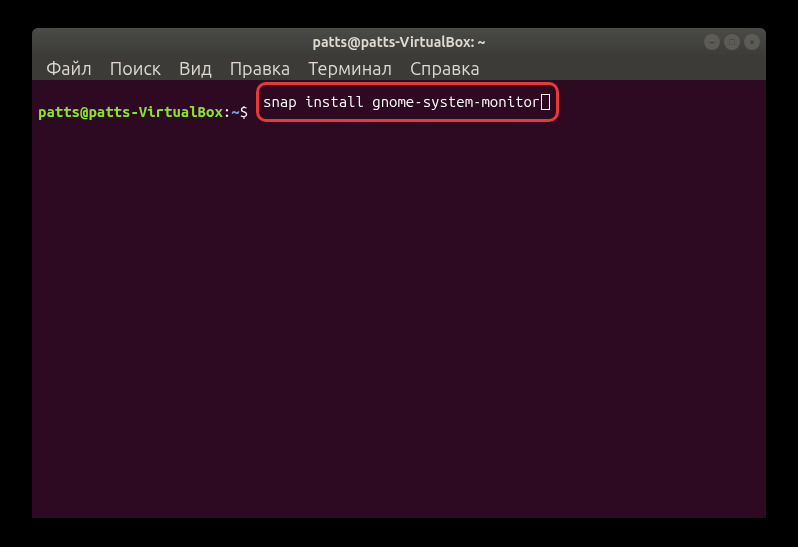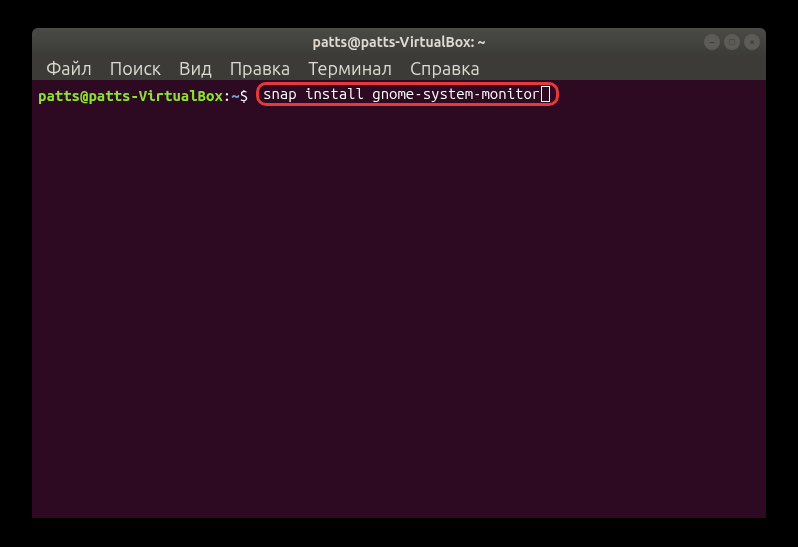--- a/index.html
+++ b/index.html
@@ -102,21 +102,21 @@
     .prompt-dollar {
       color: #fff;
       margin-right: 8px;
     }
     .highlight-box {
       border: 3px solid #e63939;
       border-radius: 10px;
       padding: 0 6px 0 4px;
       display: inline-flex;
       align-items: center;
-      height: 24px;
+      height: 40px;
     }
     .command-text {
       color: #fff;
     }
     .cursor {
       display: inline-block;
       width: 9px;
       height: 16px;
       border: 1px solid #fff;
       margin-left: 1px;

